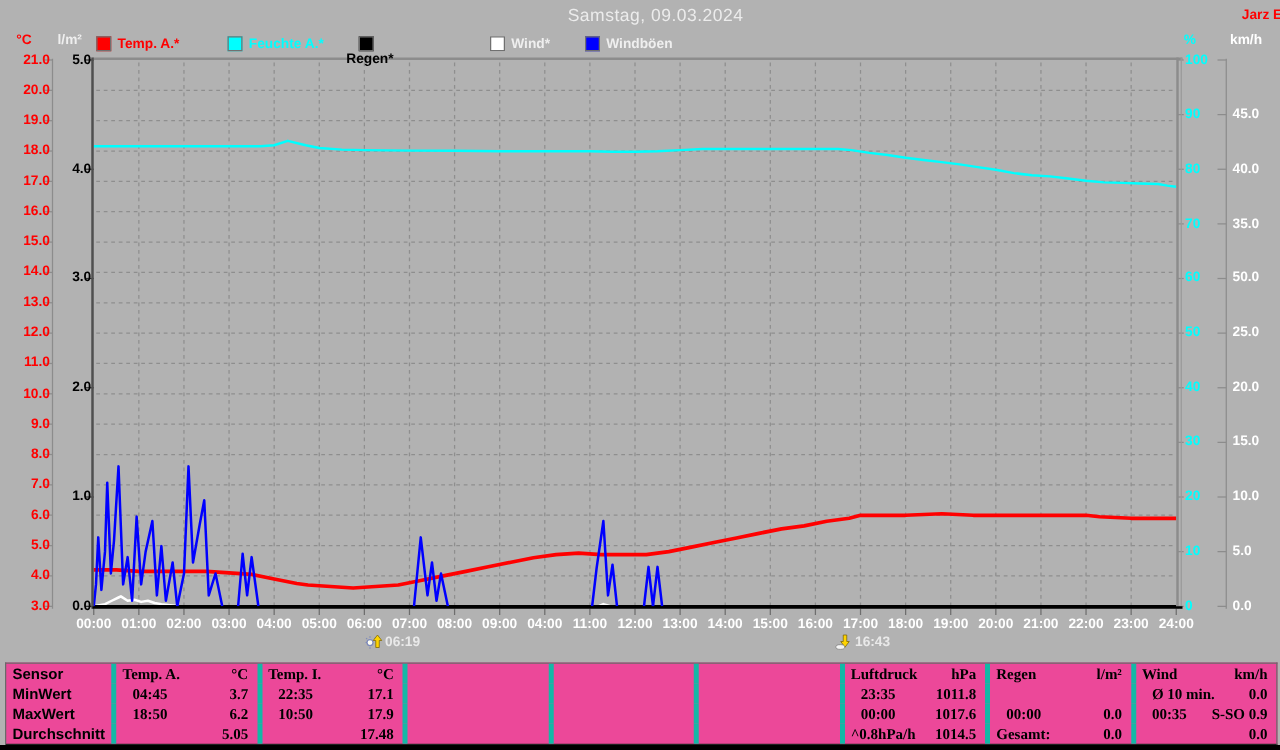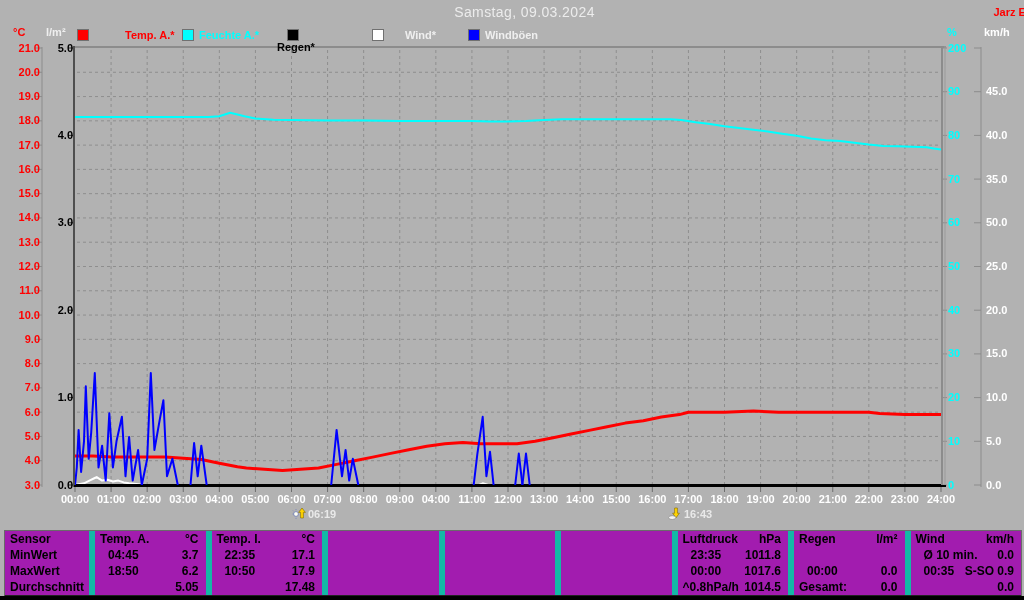--- a/index.html
+++ b/index.html
@@ -9,26 +9,26 @@
   #title{top:4px;left:0;width:100%;text-align:center;color:#ececec;font-size:14px;letter-spacing:.4px;}
   #station{top:6px;right:3px;color:#ff0000;font-size:11px;font-weight:bold;}
   .unit{top:26px;font-size:11px;font-weight:bold;white-space:nowrap;}
   .legend-item{top:29px;display:flex;align-items:center;font-size:11px;font-weight:bold;white-space:nowrap;}
   .sw{width:10px;height:10px;margin-right:5px;border:1px solid #707070;flex:0 0 auto;}
   .tick{position:absolute;font-size:11px;font-weight:bold;line-height:13px;white-space:nowrap;}
   .xlab{position:absolute;top:493px;width:44px;text-align:center;color:#ffffff;font-size:11px;font-weight:bold;}
   .sunmark{top:507px;display:flex;align-items:center;color:#e9e9e9;font-size:11px;font-weight:bold;}
   .sunmark svg{margin-right:2px;}
   #chart-svg{position:absolute;left:0;top:0;}
-  #table{position:absolute;left:4px;top:530px;width:1016px;background:#a21caf;
+  #table{position:absolute;left:4px;top:530px;width:1016px;background:#ec4899;
          display:grid;grid-template-columns:84px repeat(8,1fr);
          border:1px solid #6a6a6a;border-bottom:2px solid #222;
          font-size:12px;font-weight:bold;color:#000;text-align:center;}
   .tcell{display:flex;align-items:center;height:16px;overflow:hidden;white-space:nowrap;}
-  .tcell.sep{border-left:6px solid #14b8a6;}
+  .tcell.sep{border-left:4px solid #14b8a6;font-family:Liberation Serif, serif;}
   .tlab{padding-left:5px;}
   .tl{padding-left:13px;}
   .thname{padding-left:5px;}
   .tr{margin-left:auto;padding-right:7px;}
   #bottomstrip{left:0;top:596px;width:1024px;height:4px;background:#000;}
 </style>
 </head>
 <body>
 
 <div id="screen">
@@ -169,33 +169,33 @@
 
   <div id="title" class="abs">Samstag, 09.03.2024</div>
   <div id="station" class="abs">Jarz Erich</div>
 
   <div class="abs unit" style="left:13px;color:#ff0000;">°C</div>
   <div class="abs unit" style="left:46px;color:#efefef;">l/m²</div>
   <div class="abs unit" style="left:947px;color:#00ffff;">%</div>
   <div class="abs unit" style="left:984px;color:#ffffff;">km/h</div>
 
   <div id="legend">
-      <div style="position:absolute;left:77px;gap:31px;" class="abs legend-item">
+      <div style="position:absolute;left:77px;" class="abs legend-item">
         <span style="background:#ff0000;" class="sw"></span>
         <span style="color:#ff0000;">Temp. A.*</span>
       </div>
       <div style="position:absolute;left:182px;" class="abs legend-item">
         <span style="background:#00ffff;" class="sw"></span>
         <span style="color:#00ffff;">Feuchte A.*</span>
       </div>
       <div style="position:absolute;left:277px;flex-direction:column;" class="abs legend-item">
         <span style="background:#000000;" class="sw"></span>
         <span style="color:#000000;">Regen*</span>
       </div>
-      <div style="position:absolute;left:372px;gap:16px;" class="abs legend-item">
+      <div style="position:absolute;left:392px;" class="abs legend-item">
         <span style="background:#ffffff;" class="sw"></span>
         <span style="color:#efefef;">Wind*</span>
       </div>
       <div style="position:absolute;left:468px;" class="abs legend-item">
         <span style="background:#0000ff;" class="sw"></span>
         <span style="color:#efefef;">Windböen</span>
       </div>
     </div>
   <div id="ticks">
       <div style="left:4px;width:36px;text-align:right;color:#ff0000;top:41.5px;" class="tick">21.0</div>
@@ -216,21 +216,21 @@
       <div style="left:4px;width:36px;text-align:right;color:#ff0000;top:405.6666666666667px;" class="tick">6.0</div>
       <div style="left:4px;width:36px;text-align:right;color:#ff0000;top:429.94444444444446px;" class="tick">5.0</div>
       <div style="left:4px;width:36px;text-align:right;color:#ff0000;top:454.22222222222223px;" class="tick">4.0</div>
       <div style="left:4px;width:36px;text-align:right;color:#ff0000;top:478.5px;" class="tick">3.0</div>
       <div style="left:41px;width:32px;text-align:right;color:#000;top:41.5px;" class="tick">5.0</div>
       <div style="left:41px;width:32px;text-align:right;color:#000;top:128.9px;" class="tick">4.0</div>
       <div style="left:41px;width:32px;text-align:right;color:#000;top:216.3px;" class="tick">3.0</div>
       <div style="left:41px;width:32px;text-align:right;color:#000;top:303.70000000000005px;" class="tick">2.0</div>
       <div style="left:41px;width:32px;text-align:right;color:#000;top:391.1px;" class="tick">1.0</div>
       <div style="left:41px;width:32px;text-align:right;color:#000;top:478.5px;" class="tick">0.0</div>
-      <div style="left:948px;width:30px;color:#00ffff;top:41.5px;" class="tick">200</div>
+      <div style="left:948px;width:30px;color:#00ffff;top:41.5px;" class="tick">100</div>
       <div style="left:948px;width:30px;color:#00ffff;top:85.2px;" class="tick">90</div>
       <div style="left:948px;width:30px;color:#00ffff;top:128.9px;" class="tick">80</div>
       <div style="left:948px;width:30px;color:#00ffff;top:172.6px;" class="tick">70</div>
       <div style="left:948px;width:30px;color:#00ffff;top:216.3px;" class="tick">60</div>
       <div style="left:948px;width:30px;color:#00ffff;top:260px;" class="tick">50</div>
       <div style="left:948px;width:30px;color:#00ffff;top:303.7px;" class="tick">40</div>
       <div style="left:948px;width:30px;color:#00ffff;top:347.40000000000003px;" class="tick">30</div>
       <div style="left:948px;width:30px;color:#00ffff;top:391.1px;" class="tick">20</div>
       <div style="left:948px;width:30px;color:#00ffff;top:434.8px;" class="tick">10</div>
       <div style="left:948px;width:30px;color:#00ffff;top:478.5px;" class="tick">0</div>

